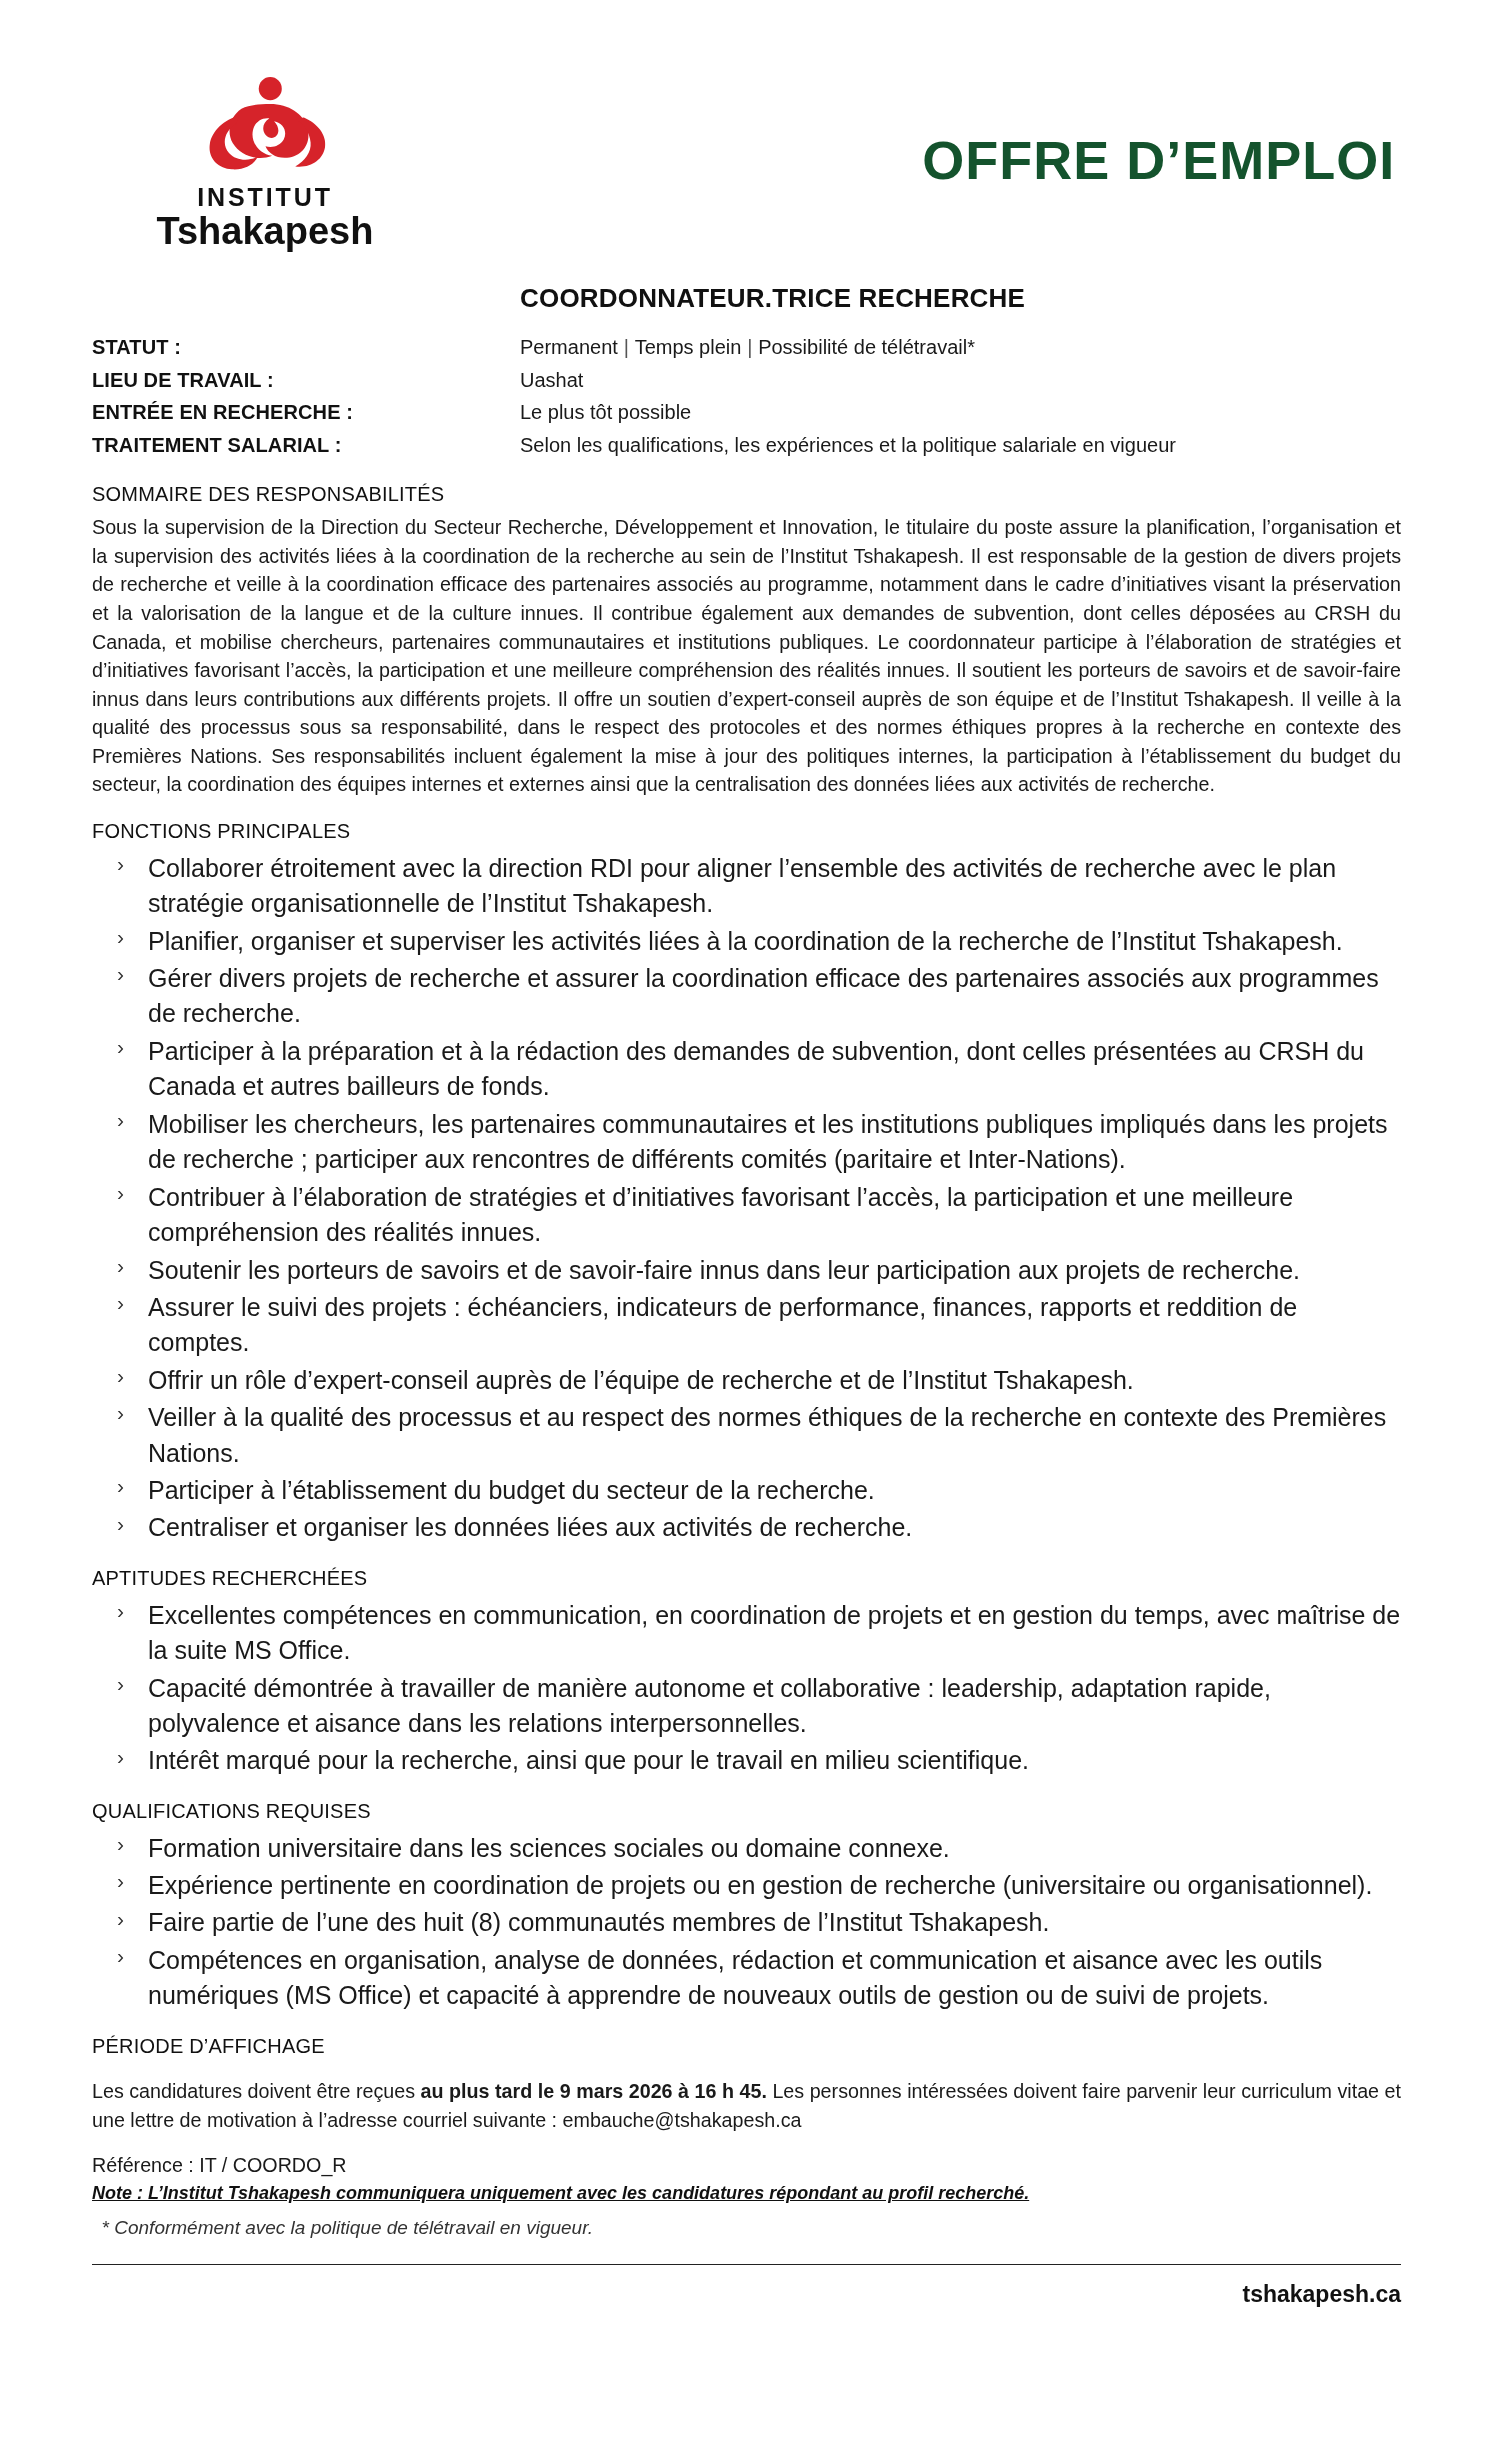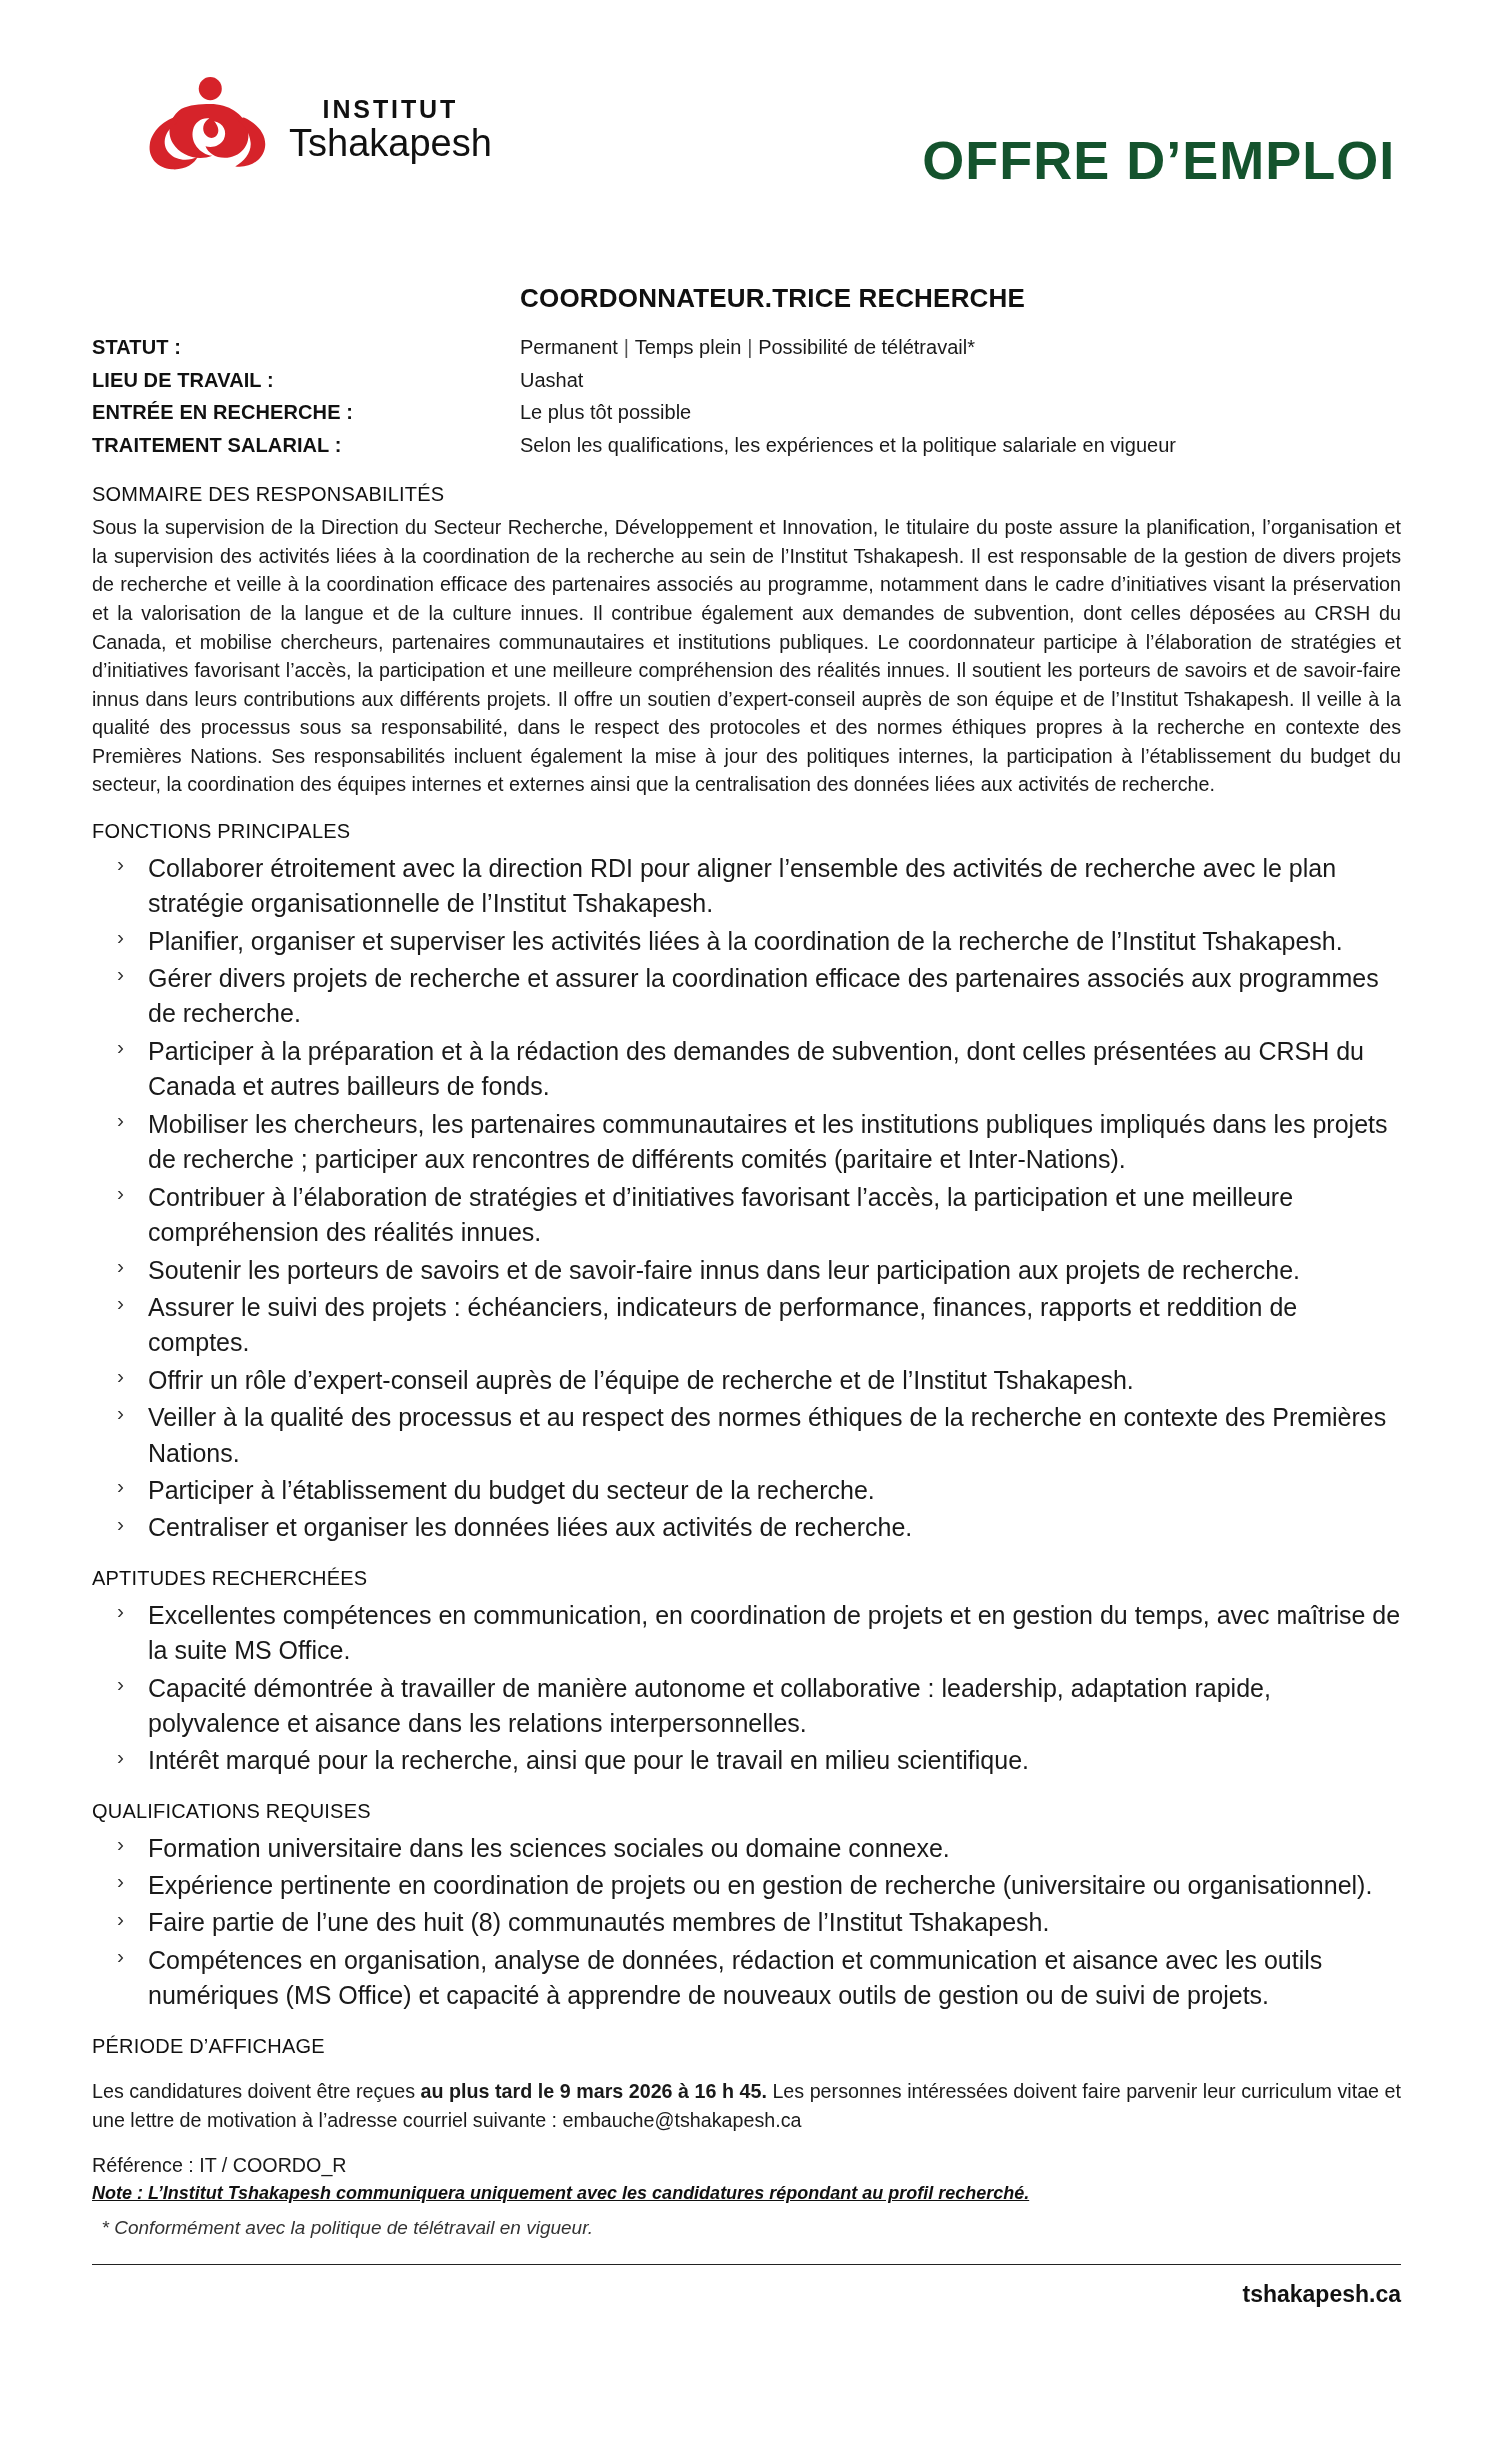--- a/index.html
+++ b/index.html
@@ -24,21 +24,21 @@
 
   
   .header {
     display: flex;
     align-items: flex-start;
     justify-content: space-between;
     min-height: 183px;
   }
   .logo-block {
     display: flex;
-    flex-direction: row;
+    flex-direction: column;
     align-items: center;
     width: 288px;
     padding-left: 29px;
   }
   .logo-mark {
     width: 168px;
     height: 106px;
     position: relative;
   }
   .logo-text {
@@ -48,21 +48,21 @@
   }
   .logo-text .l1 {
     font-size: 25px;
     letter-spacing: 2.9px;
     font-weight: 700;
     color: #111;
     display: block;
   }
   .logo-text .l2 {
     font-size: 38px;
-    font-weight: 400;
+    font-weight: 700;
     color: #111;
     display: block;
     margin-top: 1.9px;
   }
   .offer-title {
     font-size: 54px;
     font-weight: 700;
     letter-spacing: 1px;
     color: #14532d;
     padding-top: 54px;

